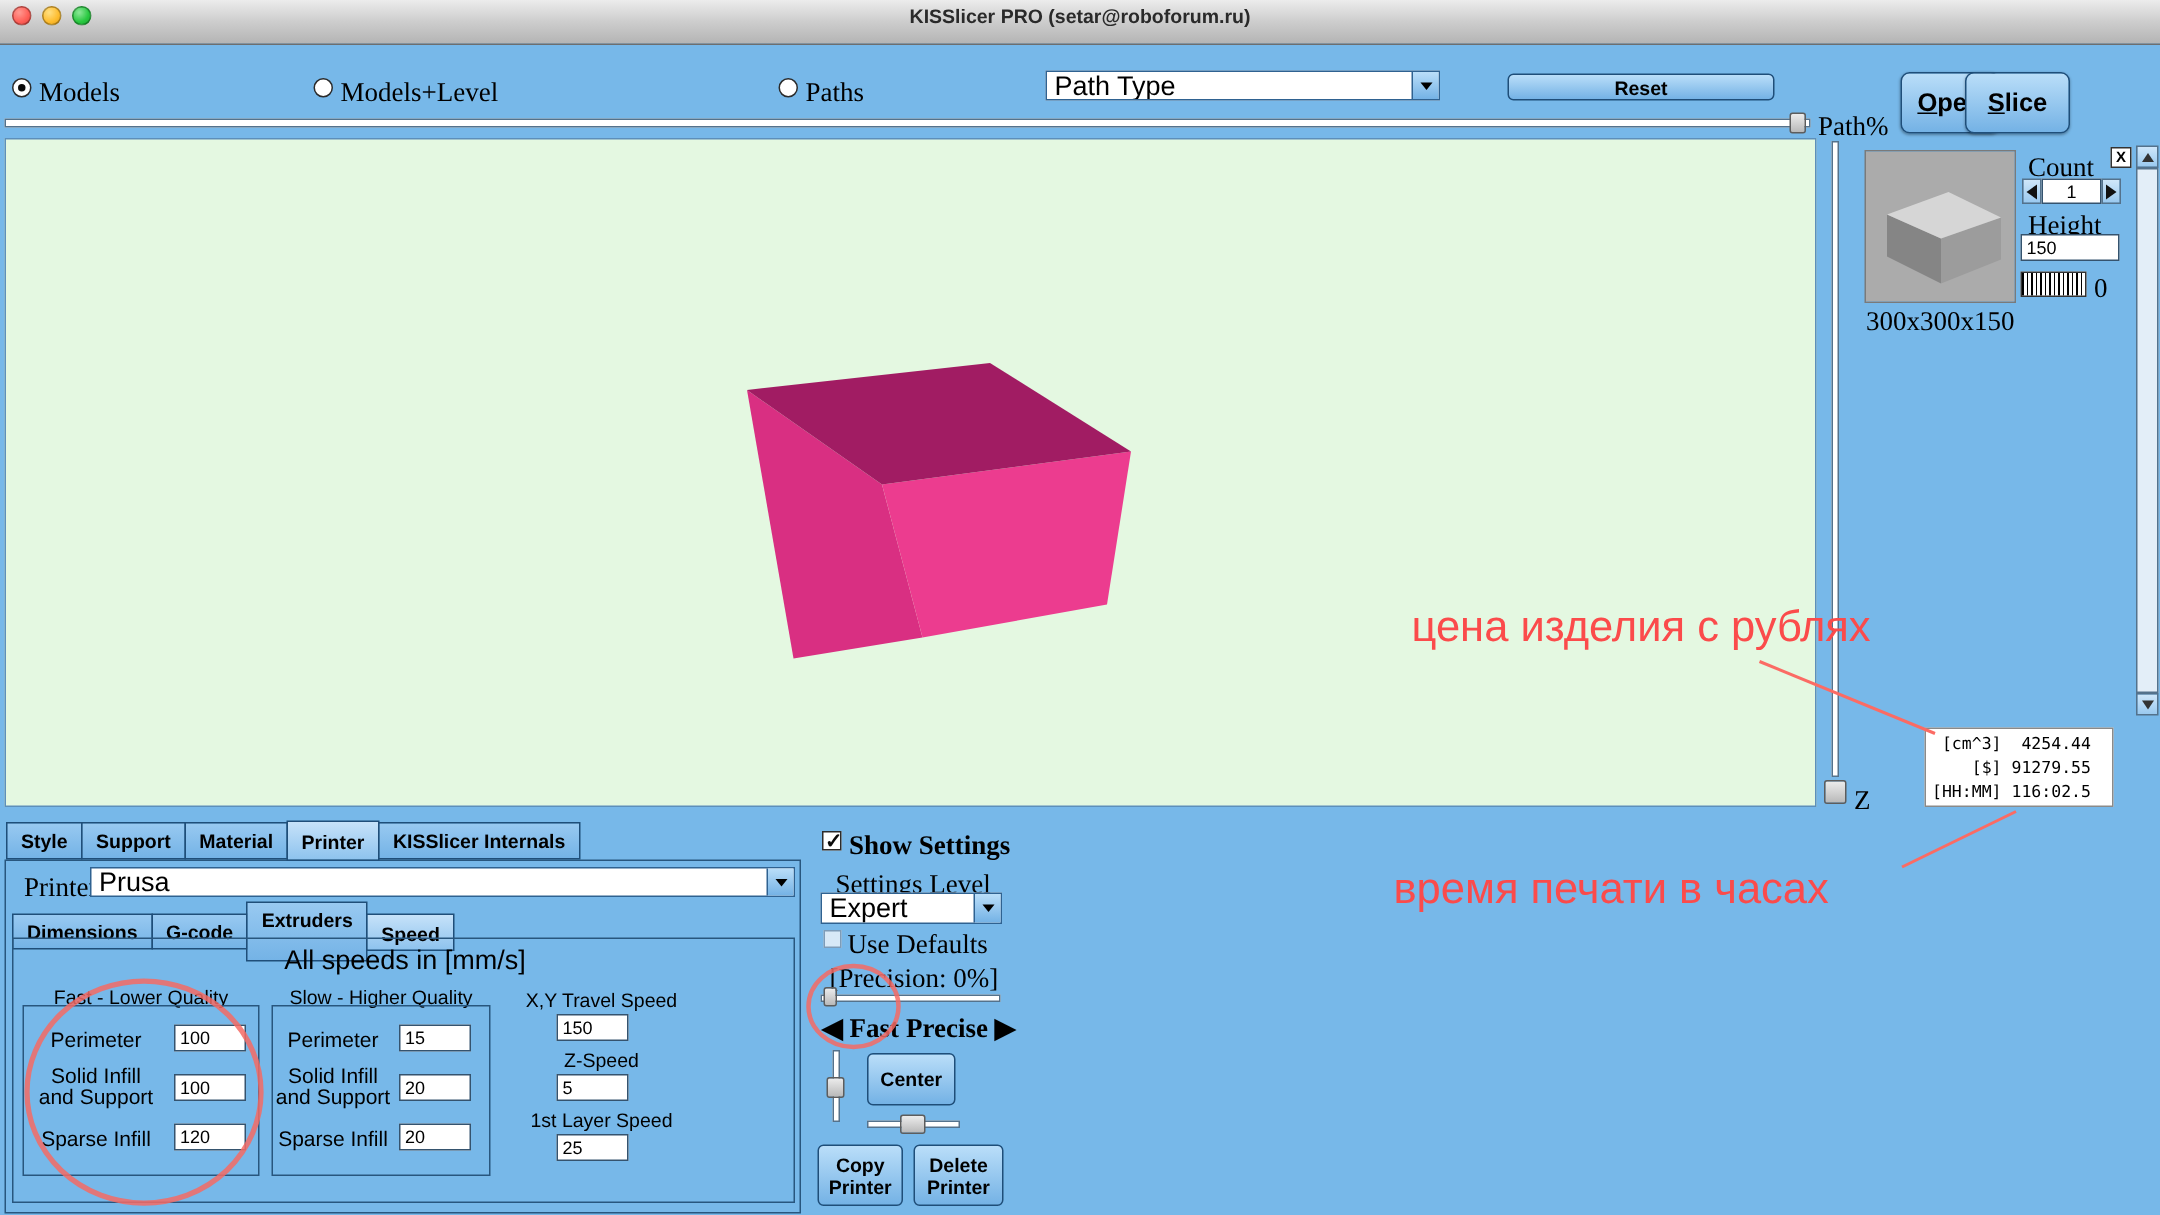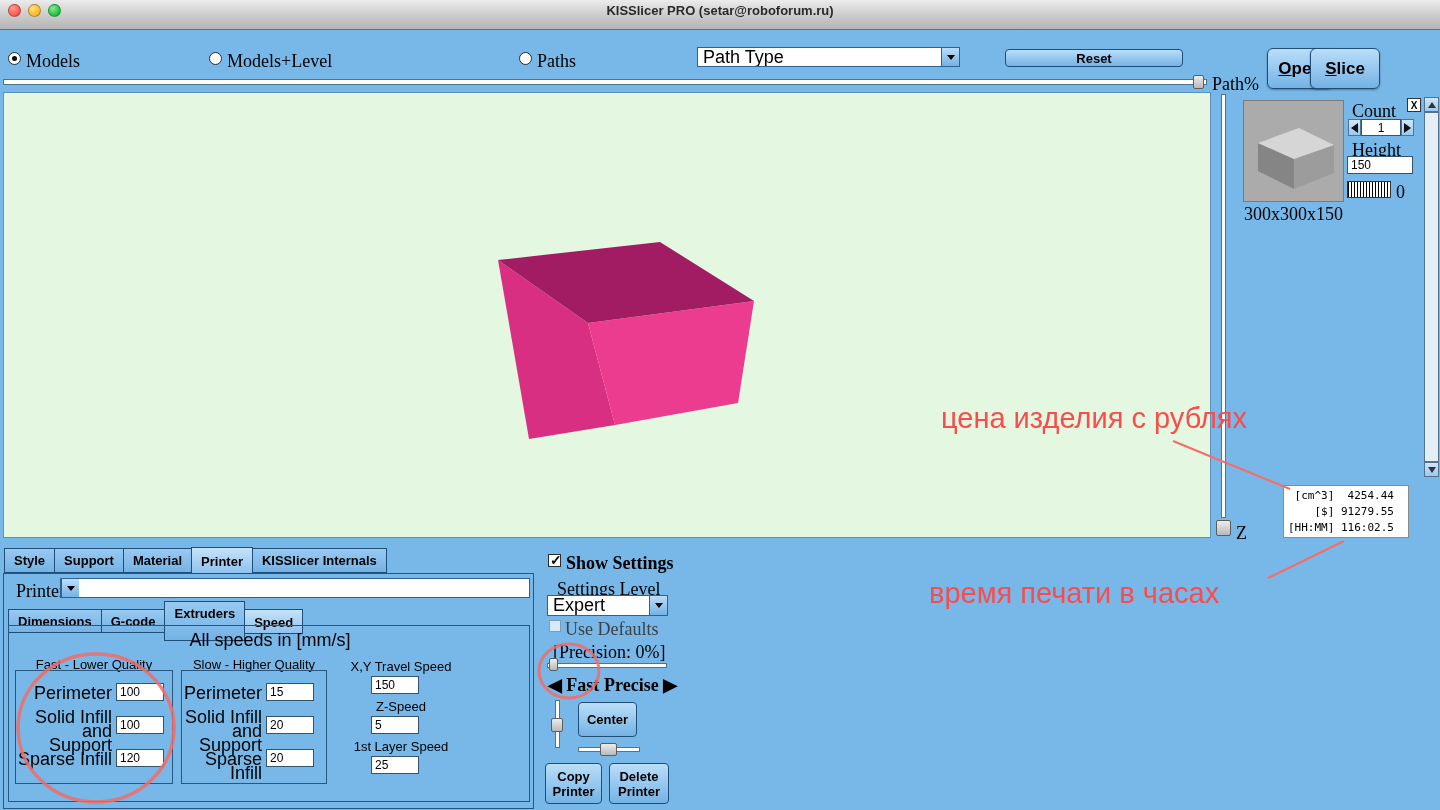--- a/index.html
+++ b/index.html
@@ -56,21 +56,21 @@
     border-top:6px solid #333; }
   .tri-left { width:0; height:0; border-top:5px solid transparent; border-bottom:5px solid transparent;
     border-right:7px solid #111; }
   .tri-right { width:0; height:0; border-top:5px solid transparent; border-bottom:5px solid transparent;
     border-left:7px solid #111; }
 
   .field-input { background:#fff; border:1px solid #35536e; font-family:"Liberation Sans",sans-serif;
     font-size:12px; padding:0 3px; width:48px; height:18px; }
   .groupbox { border:1px solid #28567e; }
   .glabel { font-size:13px; text-align:center; }
-  .rowlabel { font-size:18px; text-align:right; line-height:14px; }
+  .rowlabel { font-size:14px; text-align:center; line-height:14px; }
 
   .tabs { display:flex; align-items:center; }
   .tab { height:25px; line-height:24px; padding:0 9px; font-size:13px; font-weight:bold;
     background:linear-gradient(#98c9f1,#74b3e6); border:1px solid #1f4e79; margin-left:-1px; white-space:nowrap; }
   .tab:first-child { margin-left:0; }
   .tab.active { background:linear-gradient(#c6e2f9,#8ec3ee); height:27px; line-height:27px; }
 
   .groove-h { background:#fff; border:1px solid #54728c; }
   .thumb { background:linear-gradient(#ececec,#b9b9b9); border:1px solid #5d5d5d; border-radius:2px; }
 
@@ -203,20 +203,21 @@
 <div class="abs tabs" style="left:4px;top:547px">
   <div class="tab"><span>Style</span></div>
   <div class="tab"><span>Support</span></div>
   <div class="tab"><span>Material</span></div>
   <div class="tab active"><span>Printer</span></div>
   <div class="tab"><span>KISSlicer Internals</span></div>
 </div>
 
 <div class="abs lbl" style="left:16px;top:581px">Printer</div>
 <div class="abs dd" style="left:60px;top:578px;width:470px;height:20px">
+  <div class="dd-text">Prusa</div>
   <div class="dd-btn">
     <div class="tri-down"></div>
   </div>
 </div>
 
 <div class="abs tabs" style="left:8px;top:601px">
   <div class="tab" style="height:24px;line-height:23px"><span>Dimensions</span></div>
   <div class="tab" style="height:24px;line-height:23px"><span>G-code</span></div>
   <div class="tab" style="height:40px;line-height:23px"><span>Extruders</span></div>
   <div class="tab active" style="height:25px;line-height:25px"><span>Speed</span></div>
@@ -261,21 +262,21 @@
 
 <div class="abs lbl" style="left:557px;top:579px">Settings Level</div>
 <div class="abs dd" style="left:547px;top:595px;width:121px;height:21px">
   <div class="dd-text">Expert</div>
   <div class="dd-btn">
     <div class="tri-down"></div>
   </div>
 </div>
 
 <div class="abs checkbox disabled" style="left:549px;top:620px;width:12px;height:12px"></div>
-<div class="abs lbl" style="left:565px;top:619px;color:#404040">Use Defaults</div>
+<div class="abs lbl" style="left:565px;top:619px;color:#000000">Use Defaults</div>
 
 <div class="abs lbl" style="left:553px;top:642px">[Precision: 0%]</div>
 
 <div class="abs" style="left:547px;top:658px;width:121px;height:14px">
   <div class="abs groove-h" style="left:0;top:5px;width:120px;height:5px"></div>
   <div class="abs thumb" style="left:2px;top:0;width:9px;height:13px"></div>
 </div>
 <div class="abs lbl bold" style="left:548px;top:674px">◀ Fast</div>
 <div class="abs lbl bold" style="left:604px;top:674px">Precise ▶</div>
 

